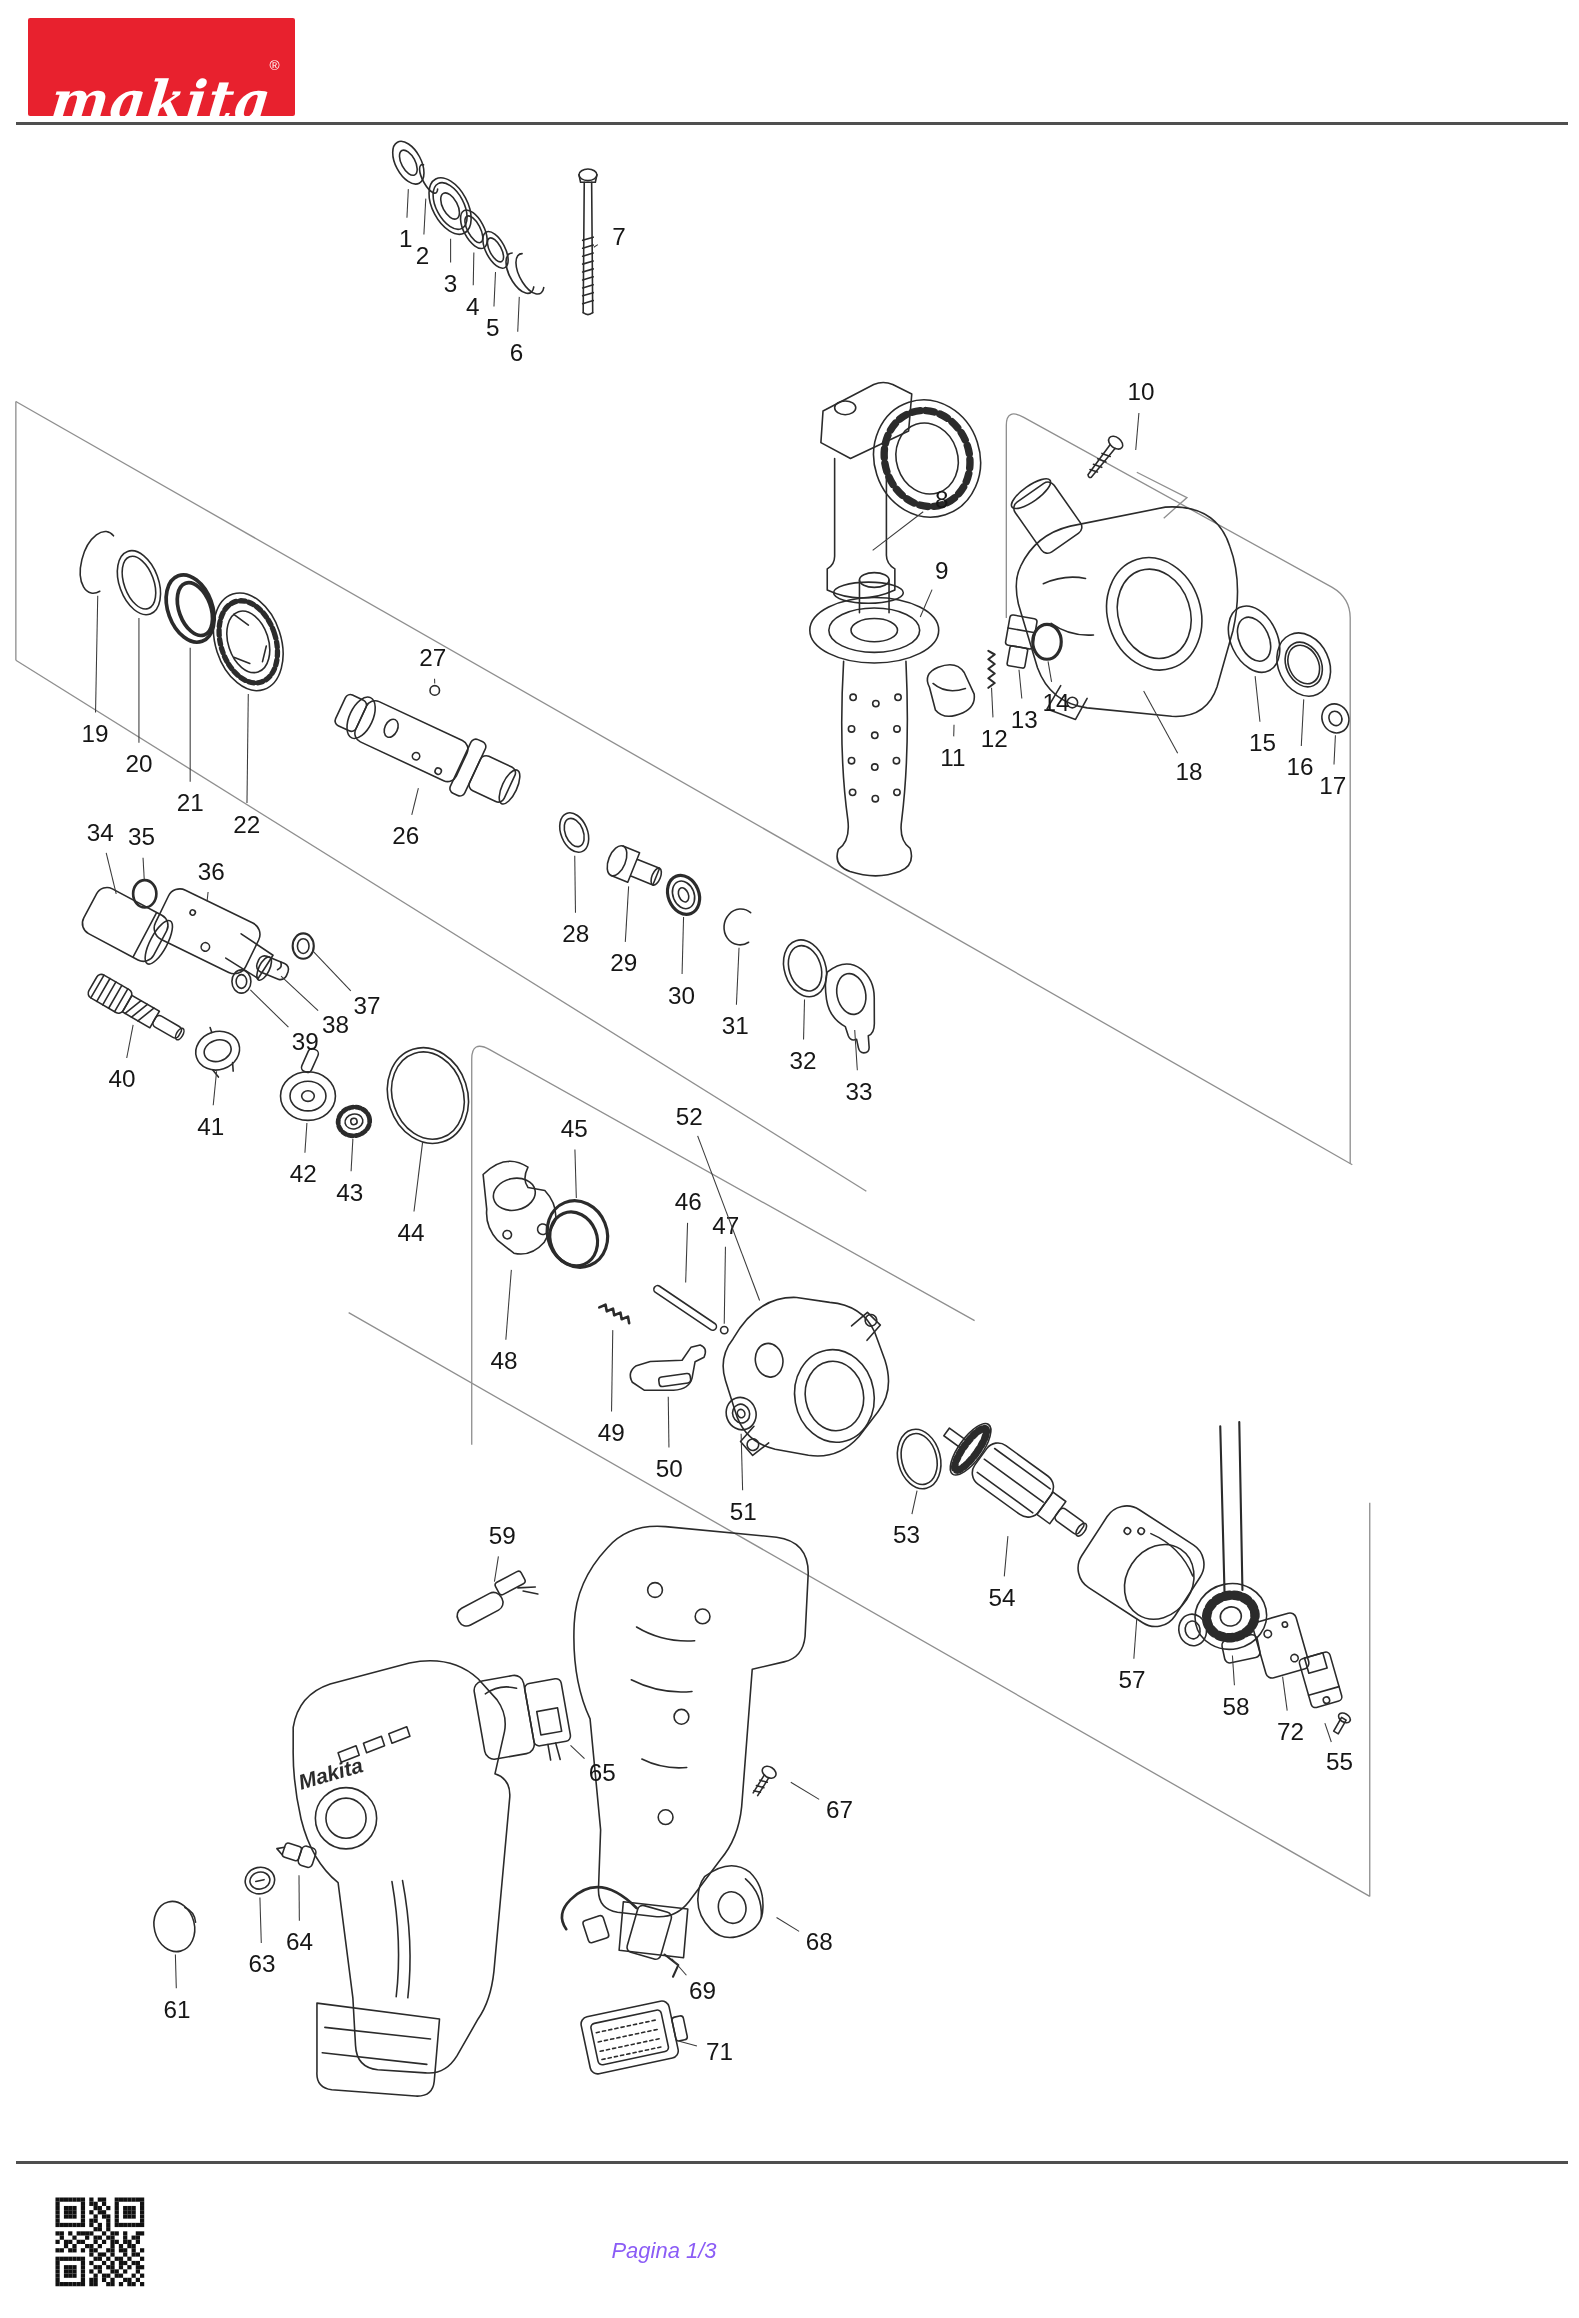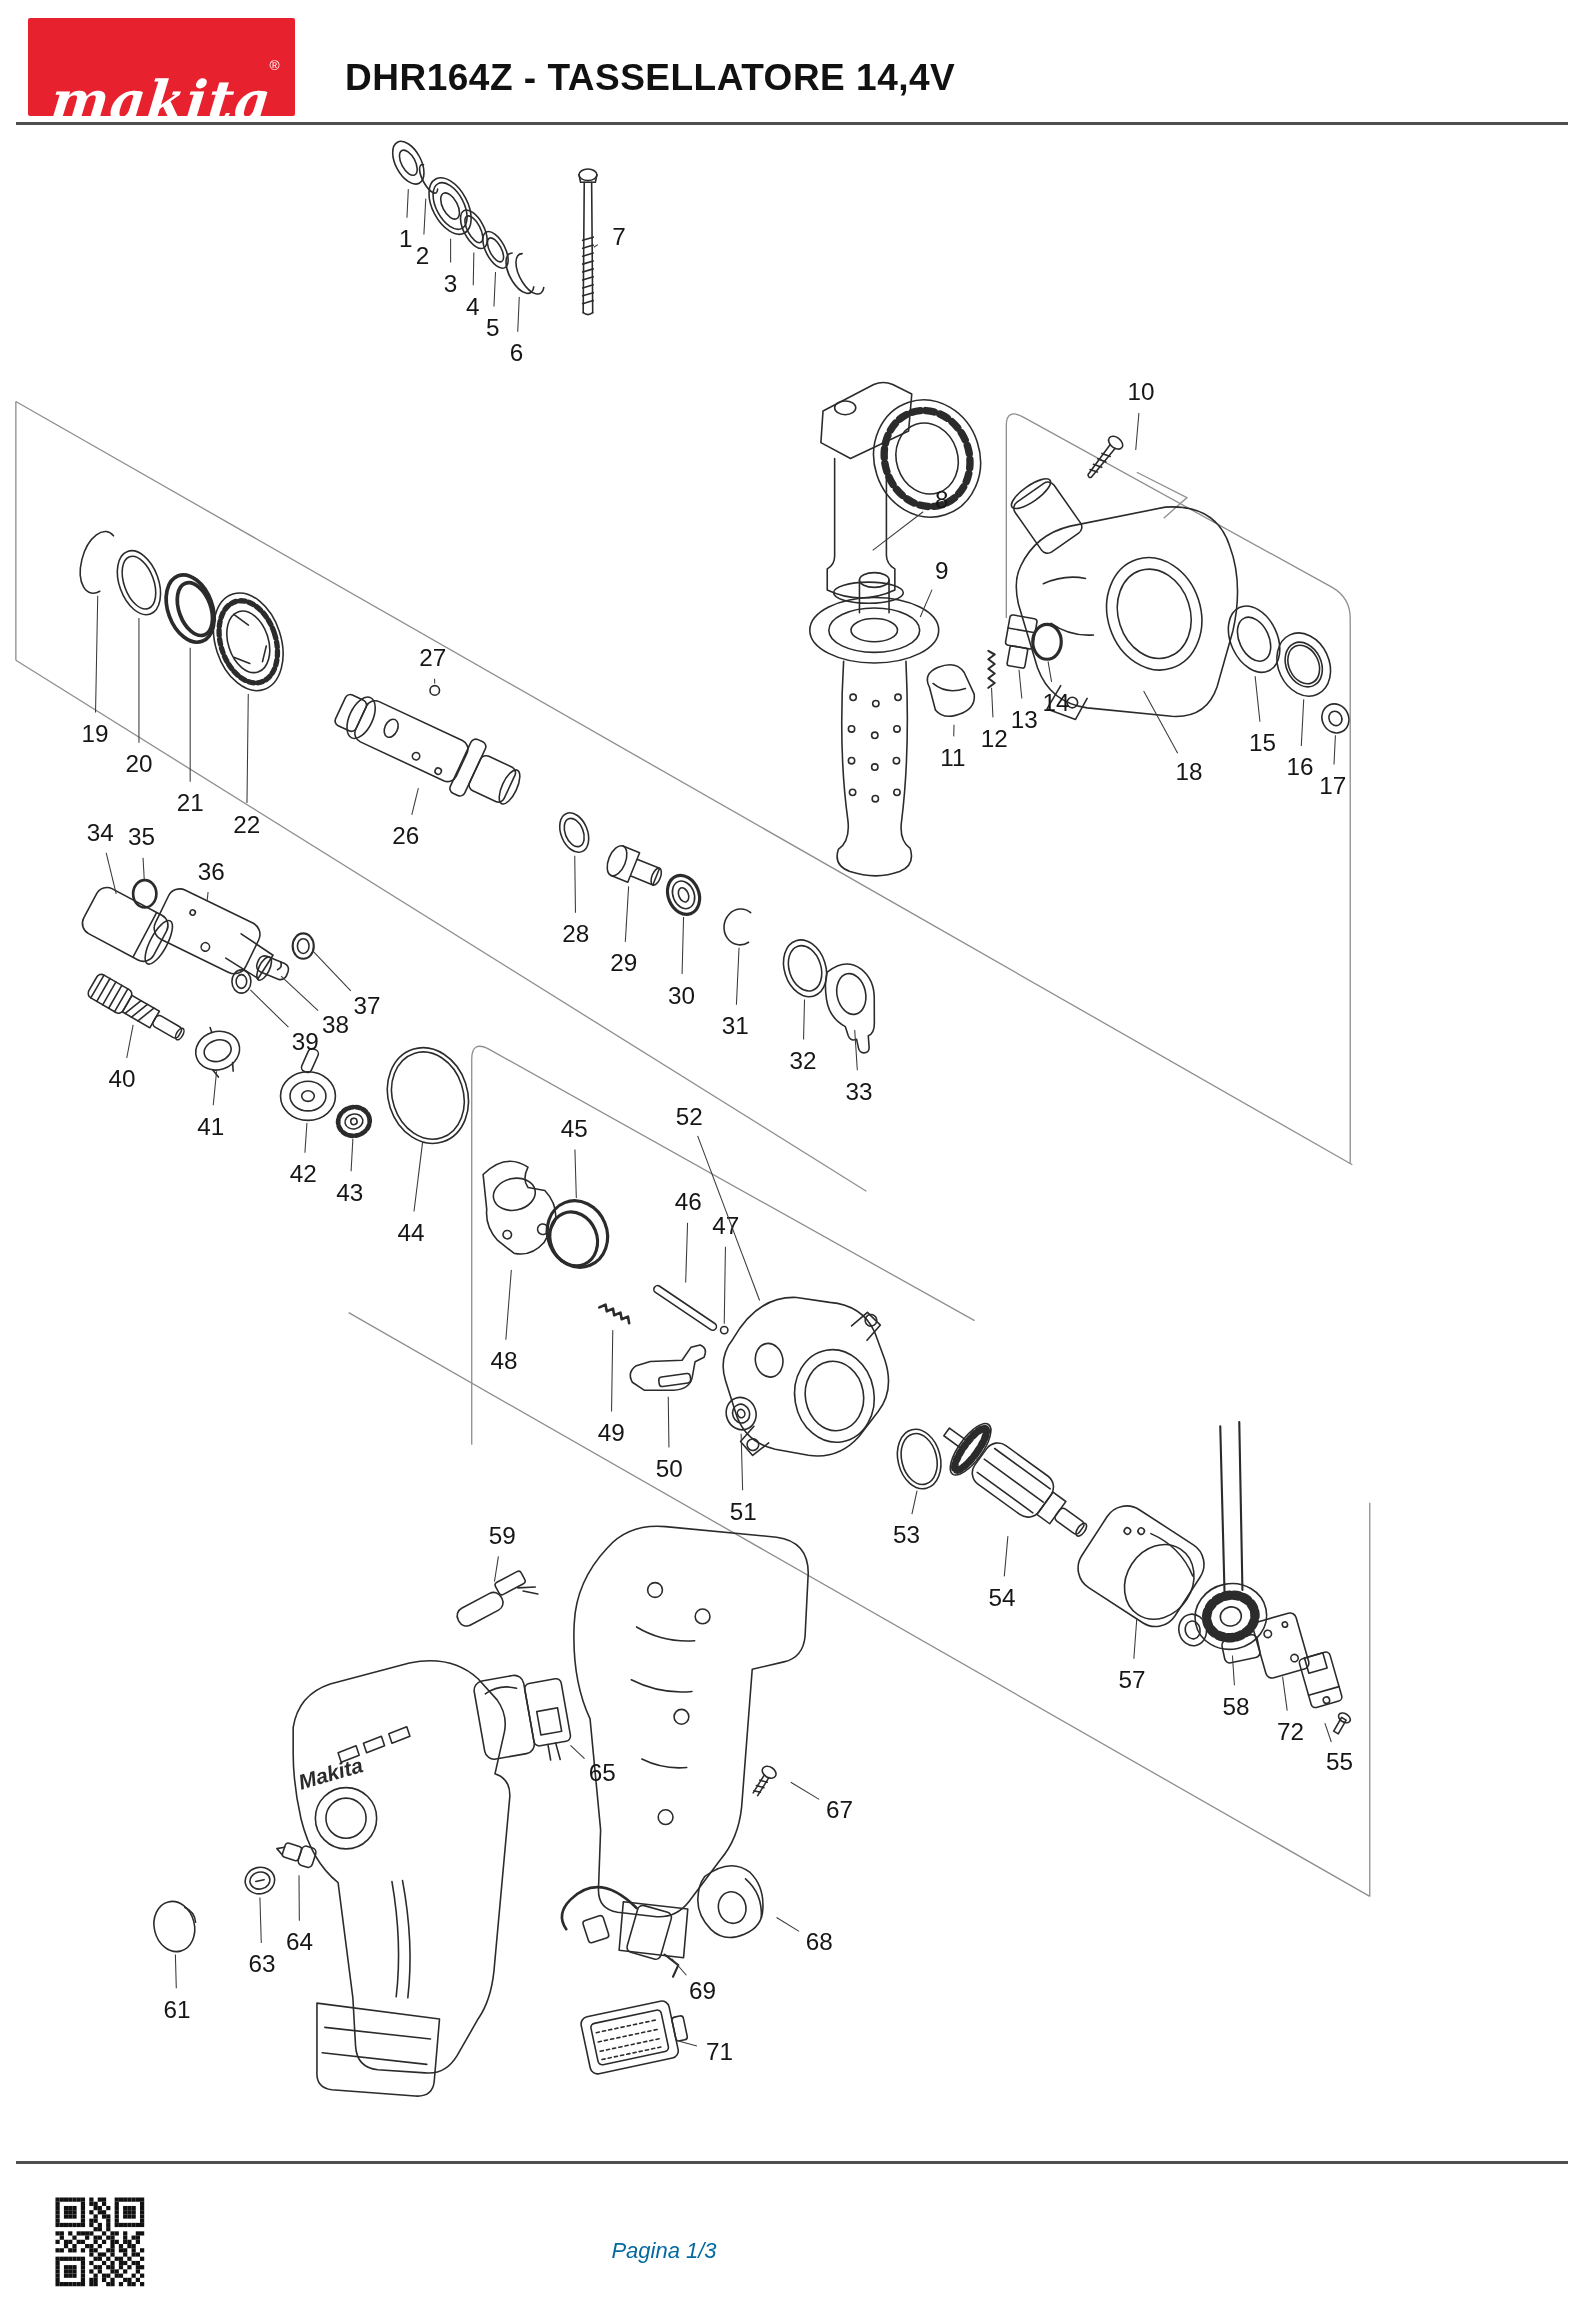--- a/index.html
+++ b/index.html
@@ -11,38 +11,37 @@
   #logo-text{color:#fff;font-family:"DejaVu Serif",serif;font-style:italic;font-weight:bold;
     font-size:55px;line-height:1;transform:skewX(-6deg);letter-spacing:1.1px;
     position:relative;top:11.6px;}
   #logo-reg{position:absolute;right:15px;top:40px;color:#fff;font-size:13.7px;}
   #page-title{position:absolute;left:345px;top:57px;font-size:37px;font-weight:bold;
     color:#111;letter-spacing:0.5px;white-space:nowrap;}
   .rule{position:absolute;left:16px;width:1552px;height:2.6px;background:#4f4f4f;}
   #rule-top{top:122px;}
   #rule-bottom{top:2161px;}
   #footer-page{position:absolute;left:0;top:2238px;width:1328px;text-align:center;
-    font-size:22px;font-style:italic;color:#0369a1;}
+    font-size:22px;font-style:italic;color:#8b5cf6;}
   #diagram-svg{position:absolute;left:0;top:0;}
   svg text.plabel{font-family:"Liberation Sans",sans-serif;font-size:46px;fill:#161616;}
   svg .art{stroke:#2b2b2b;fill:none;stroke-width:3px;stroke-linecap:round;stroke-linejoin:round;}
   svg .frame{stroke:#8f8f8f;fill:none;stroke-width:2.5px;}
   svg .leader{stroke:#3a3a3a;stroke-width:2px;}
   svg .heavy{stroke-width:7px;}
 </style>
 </head>
 <body>
 
 <div id="page">
 
   <div id="logo-box" style="background: rgb(232, 33, 46);">
     <span id="logo-text">makita</span>
     <span id="logo-reg">®</span>
   </div>
-  <div id="page-title">DHR164Z - TASSELLATORE 14,4V</div>
   <div class="rule" id="rule-top"></div>
 
   <svg id="diagram-svg" width="1580" height="2319" viewBox="0 0 2991 4390" xmlns="http://www.w3.org/2000/svg">
 
     <g id="frames">
       <path class="frame" d="M30,760 V1250"></path>
       <path class="frame" d="M30,760 L2560,2205"></path>
       <path class="frame" d="M30,1250 L1640,2255"></path>
       <path class="frame" d="M1905,1170 V805 Q1905,772 1938,790 L2522,1112 Q2556,1132 2556,1170 V2203"></path>
       <path class="frame" d="M893,2735 V2005 Q893,1968 927,1987 L1845,2500"></path>

